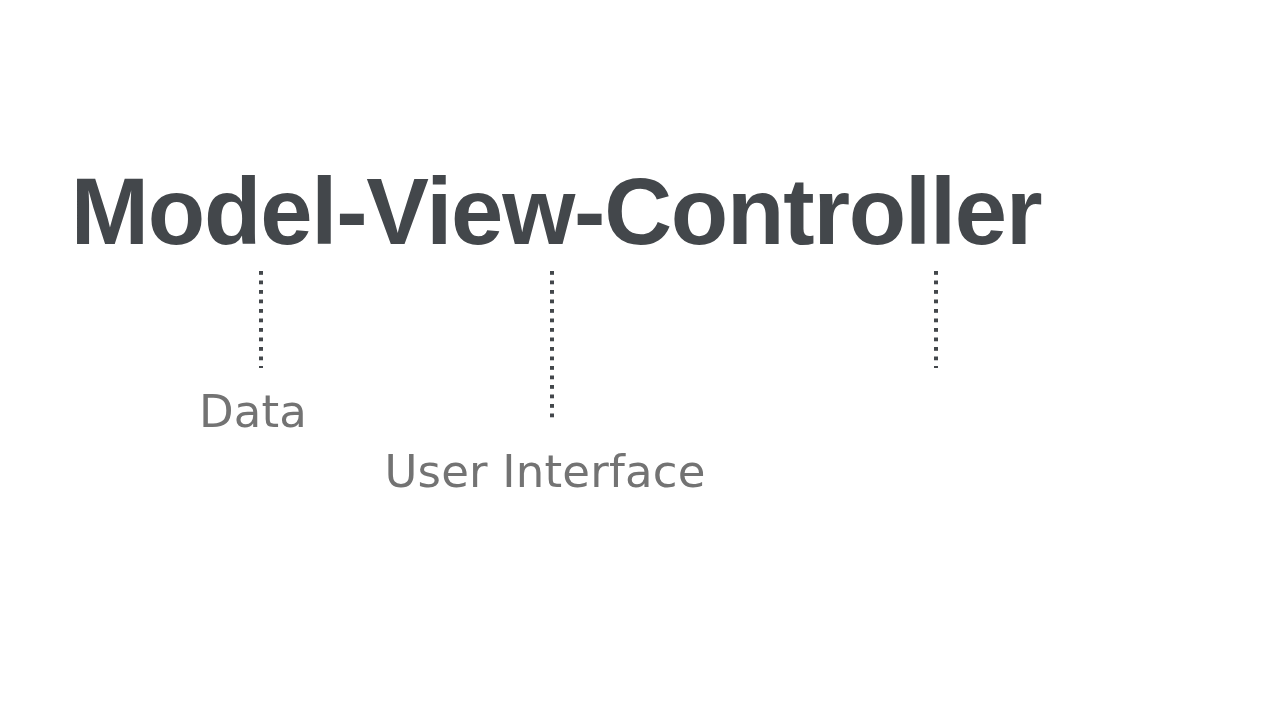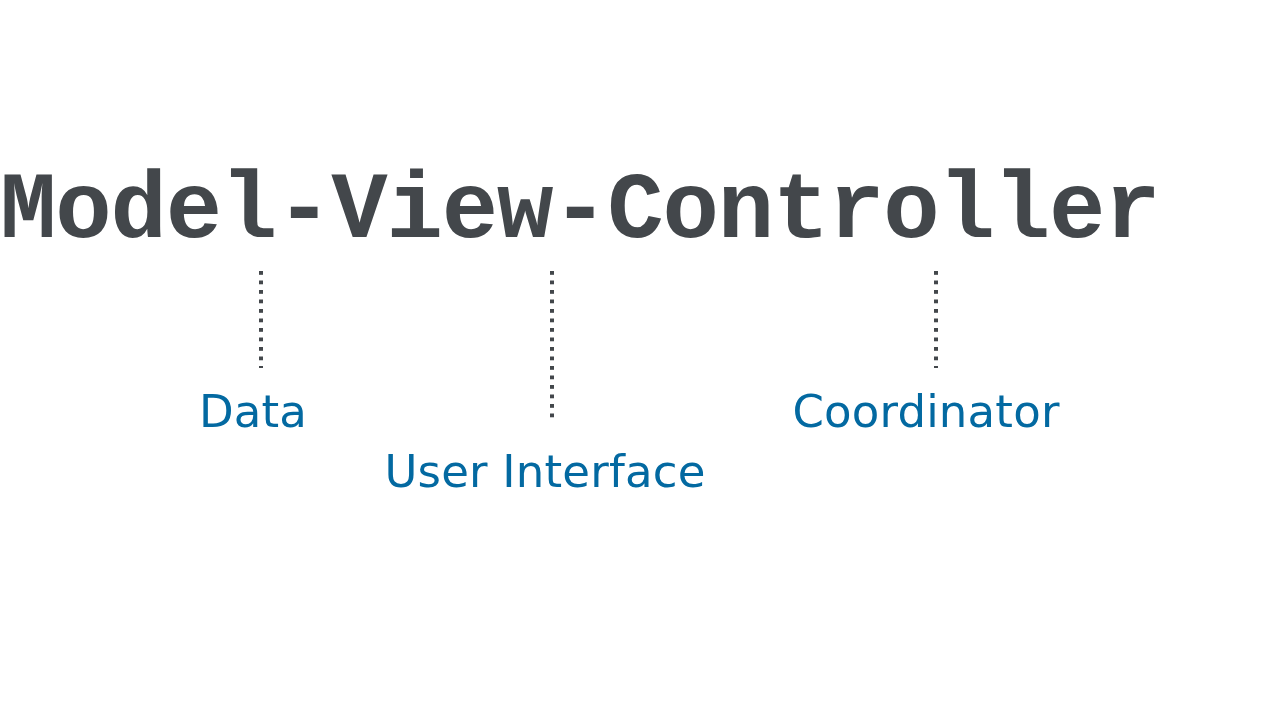--- a/index.html
+++ b/index.html
@@ -21,21 +21,21 @@
     background: #ffffff;
   }
 
   
   .title {
     position: absolute;
     left: 0;
     top: 160px;
     width: 1112px;
     text-align: center;
-    font-family: Liberation Mono, monospace;
+    font-family: Liberation Sans, sans-serif;
     font-weight: 700;
     font-size: 94px;
     line-height: 104px;
     letter-spacing: -1.2px;
     color: #43474b;
     white-space: nowrap;
   }
 
   
   .connector {
@@ -68,21 +68,21 @@
   }
 
   
   .leaf-label {
     position: absolute;
     font-family: "DejaVu Sans", "Liberation Sans", sans-serif;
     font-weight: 400;
     font-size: 45px;
     line-height: 54px;
     letter-spacing: 0.2px;
-    color: #0369a1;
+    color: #737373;
     white-space: nowrap;
     text-align: right;
     transform: translateX(-50%);
   }
   .leaf-data {
     left: 253px;
     top: 385px;
   }
   .leaf-ui {
     left: 545px;
@@ -100,15 +100,14 @@
 <div id="slide">
 
   <div class="title">Model-View-Controller</div>
 
   <div class="connector connector-model"></div>
   <div class="connector connector-view"></div>
   <div class="connector connector-controller"></div>
 
   <div class="leaf-label leaf-data">Data</div>
   <div class="leaf-label leaf-ui">User Interface</div>
-  <div class="leaf-label leaf-coordinator">Coordinator</div>
 
 </div>
 
 </body></html>

